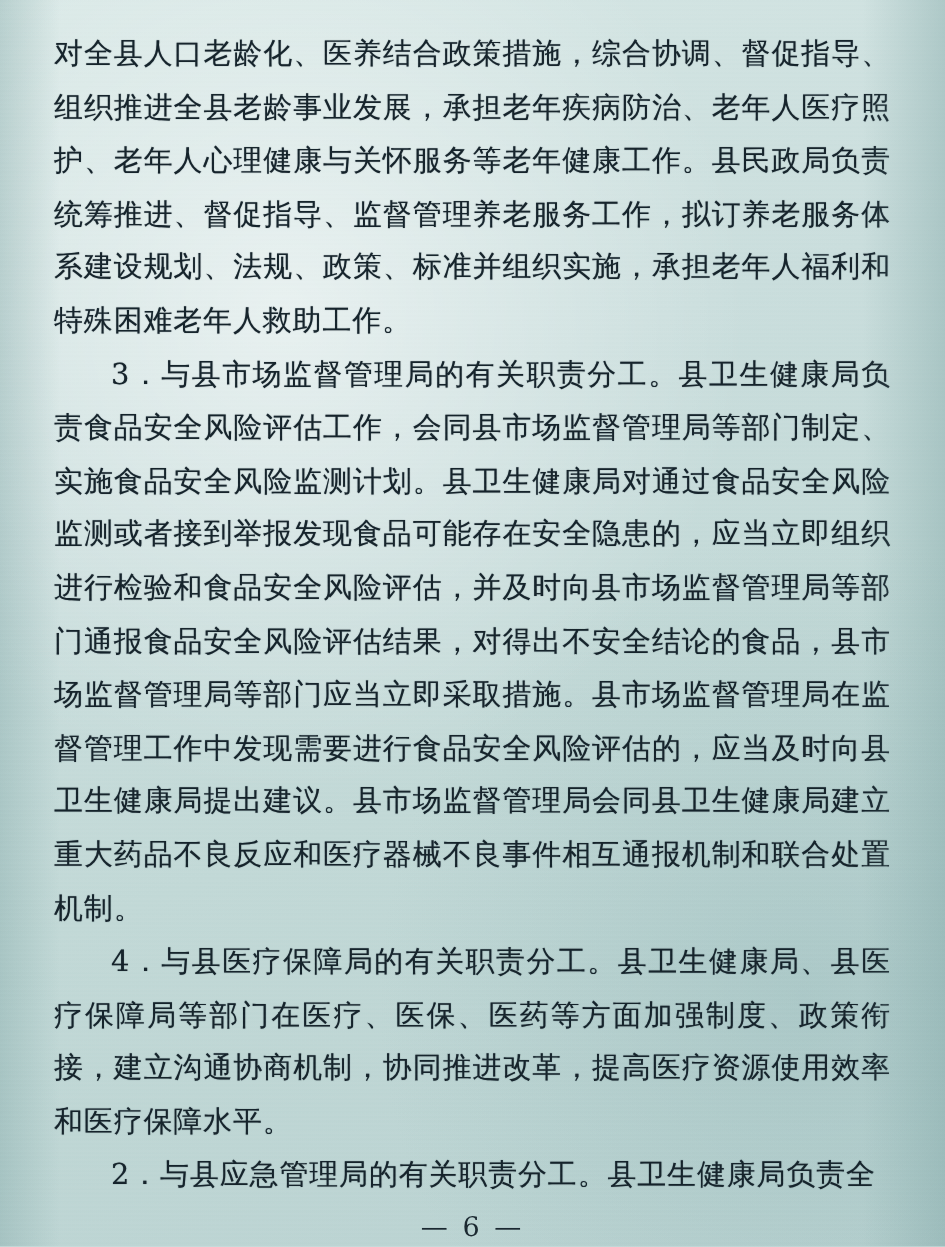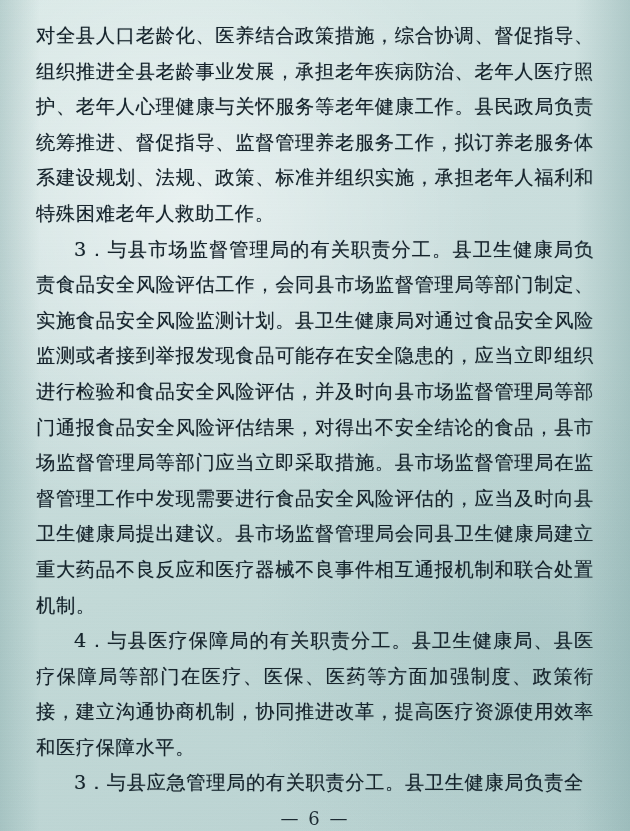--- a/index.html
+++ b/index.html
@@ -90,17 +90,17 @@
   }
 </style>
 </head>
 <body>
 
 <div id="page">
   <div id="content">
     <p class="para">对全县人口老龄化、医养结合政策措施，综合协调、督促指导、组织推进全县老龄事业发展，承担老年疾病防治、老年人医疗照护、老年人心理健康与关怀服务等老年健康工作。县民政局负责统筹推进、督促指导、监督管理养老服务工作，拟订养老服务体系建设规划、法规、政策、标准并组织实施，承担老年人福利和特殊困难老年人救助工作。</p>
     <p class="para indent">3．与县市场监督管理局的有关职责分工。县卫生健康局负责食品安全风险评估工作，会同县市场监督管理局等部门制定、实施食品安全风险监测计划。县卫生健康局对通过食品安全风险监测或者接到举报发现食品可能存在安全隐患的，应当立即组织进行检验和食品安全风险评估，并及时向县市场监督管理局等部门通报食品安全风险评估结果，对得出不安全结论的食品，县市场监督管理局等部门应当立即采取措施。县市场监督管理局在监督管理工作中发现需要进行食品安全风险评估的，应当及时向县卫生健康局提出建议。县市场监督管理局会同县卫生健康局建立重大药品不良反应和医疗器械不良事件相互通报机制和联合处置机制。</p>
     <p class="para indent">4．与县医疗保障局的有关职责分工。县卫生健康局、县医疗保障局等部门在医疗、医保、医药等方面加强制度、政策衔接，建立沟通协商机制，协同推进改革，提高医疗资源使用效率和医疗保障水平。</p>
-    <p class="para indent">3．与县应急管理局的有关职责分工。县卫生健康局负责全</p>
+    <p class="para indent">2．与县应急管理局的有关职责分工。县卫生健康局负责全</p>
   </div>
   <div class="pagenum">— 6 —</div>
   <div class="noise"></div>
 </div>
 
 </body></html>

